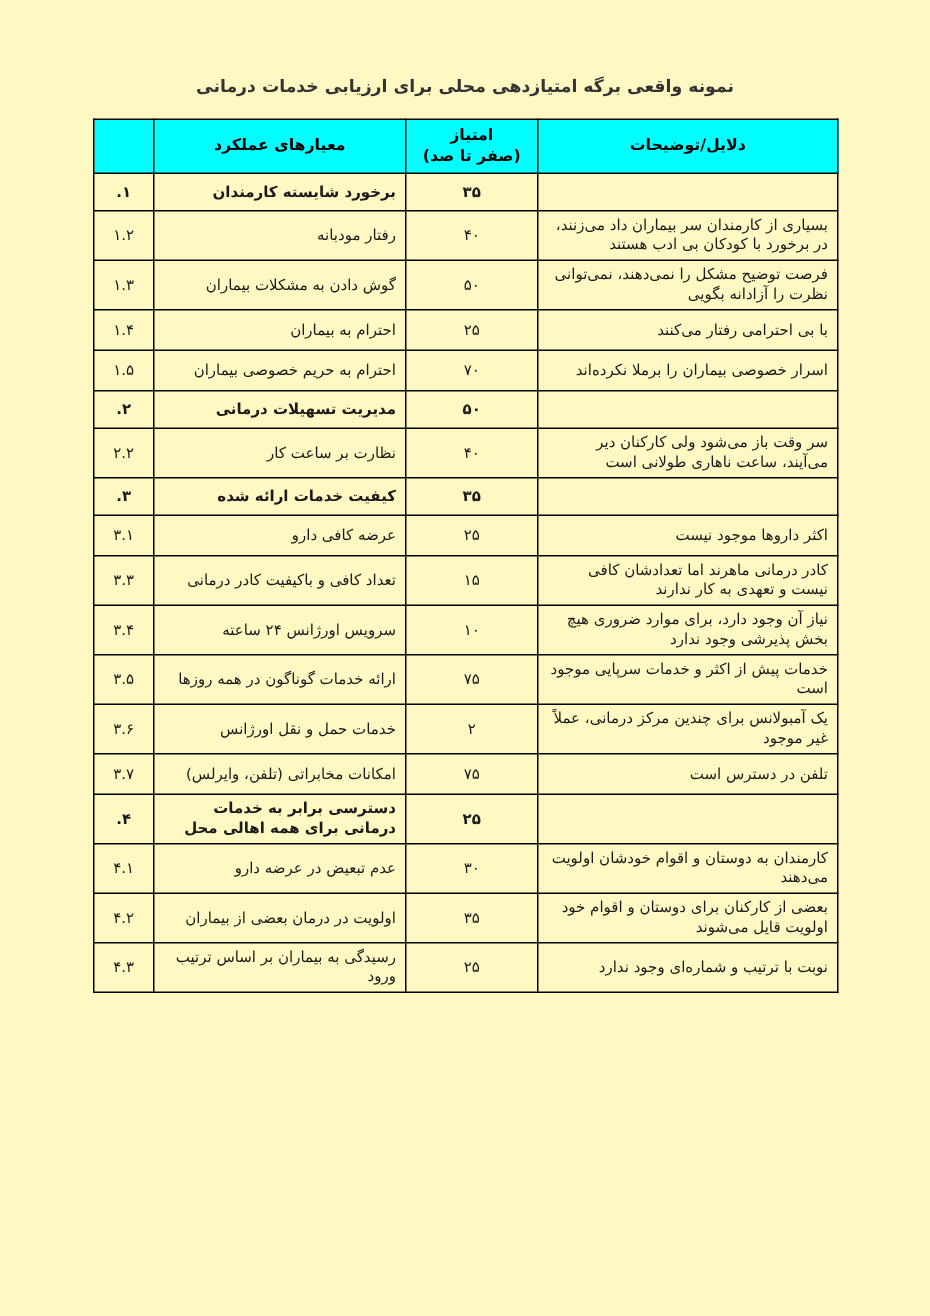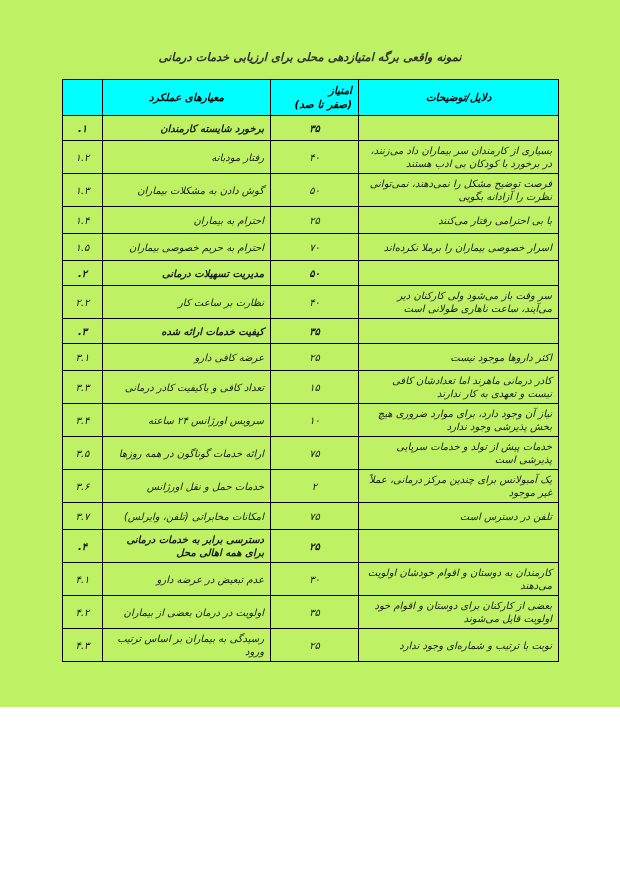--- a/index.html
+++ b/index.html
@@ -5,24 +5,23 @@
   * { box-sizing: border-box; }
   html, body {
     margin: 0;
     padding: 0;
     background: #ffffff;
     font-family: "DejaVu Sans", sans-serif;
   }
   .page {
     position: relative;
     width: 620px;
-    height: 707px;
-    background: #bef264;
+    height: 877px;
+    background: #fef9c3;
     overflow: hidden;
-    font-style: italic;
   }
   .doc-title {
     direction: rtl;
     text-align: center;
     font-size: 11.5px;
     font-weight: bold;
     color: #333333;
     margin: 0;
     padding: 50px 20px 0 20px;
     letter-spacing: 0;
@@ -47,21 +46,21 @@
   }
   .score-table thead th {
     background: var(--header-bg, #00ffff);
     font-weight: bold;
     text-align: center;
     direction: rtl;
     height: 36px;
     font-size: 10.5px;
     color: #000000;
   }
-  .score-table thead th .score-h-line { display: block; text-align: right; }
+  .score-table thead th .score-h-line { display: block; }
   .score-table tbody tr { height: 27px; }
   .score-table tbody tr.section { height: 25px; }
   .c-num    { text-align: center; direction: ltr; }
   .c-crit   { text-align: right;  direction: rtl; }
   .c-score  { text-align: center; direction: rtl; margin-left: 42px; }
   .c-reason { text-align: right;  direction: rtl; font-size: 9.8px; }
   tr.section .c-num,
   tr.section .c-crit,
   tr.section .c-score { font-weight: bold; }
 </style>
@@ -168,21 +167,21 @@
       <td class="c-num">۳.۴</td>
       <td class="c-crit">سرویس اورژانس ۲۴ ساعته</td>
       <td class="c-score">۱۰</td>
       <td class="c-reason">نیاز آن وجود دارد، برای موارد ضروری هیچ بخش پذیرشی وجود ندارد</td>
     </tr>
 
     <tr>
       <td class="c-num">۳.۵</td>
       <td class="c-crit">ارائه خدمات گوناگون در همه روزها</td>
       <td class="c-score">۷۵</td>
-      <td class="c-reason">خدمات پیش از تولد و خدمات سرپایی پذیرشی است</td>
+      <td class="c-reason">خدمات پیش از اکثر و خدمات سرپایی موجود است</td>
     </tr>
 
     <tr>
       <td class="c-num">۳.۶</td>
       <td class="c-crit">خدمات حمل و نقل اورژانس</td>
       <td class="c-score">۲</td>
       <td class="c-reason">یک آمبولانس برای چندین مرکز درمانی، عملاً غیر موجود</td>
     </tr>
 
     <tr>

